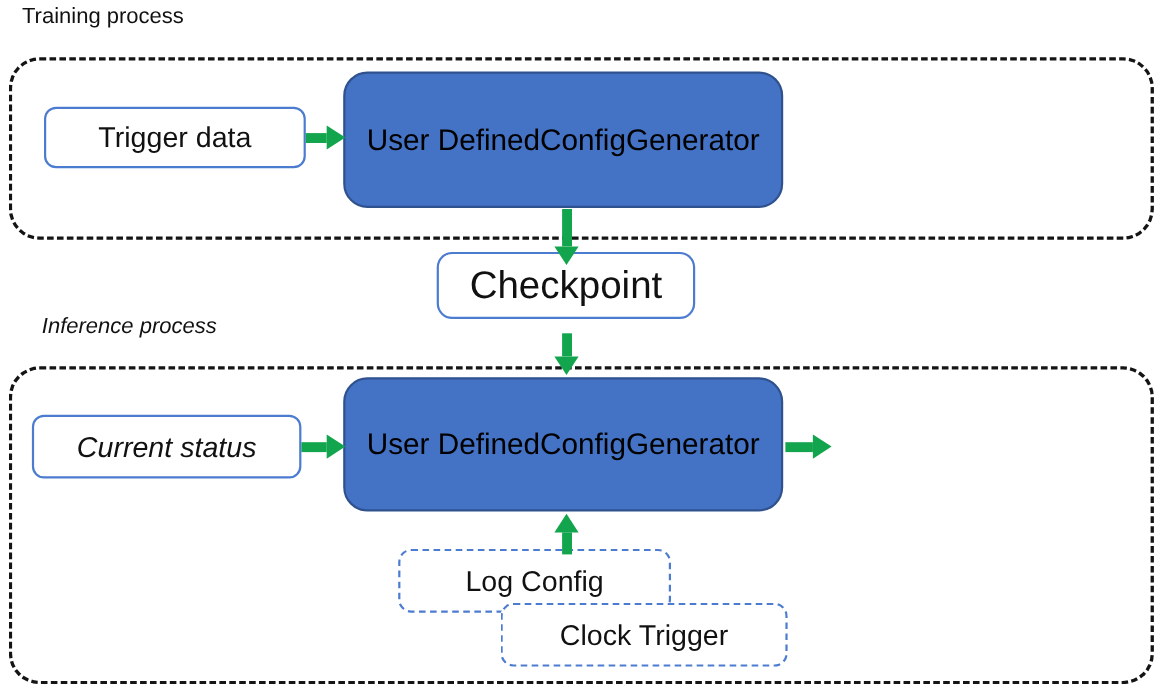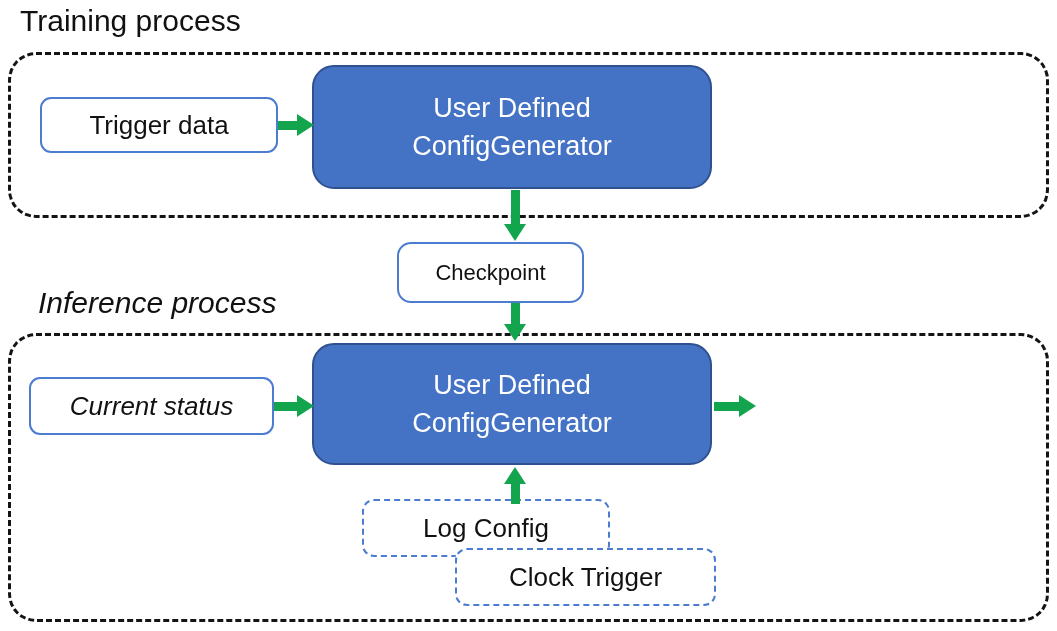--- a/index.html
+++ b/index.html
@@ -14,21 +14,21 @@
   html,body { background:#ffffff; }
   body { font-family:"Liberation Sans", sans-serif; }
   .canvas {
     position:relative;
     width:1057px; height:631px;
     background:#ffffff;
     overflow:hidden;
   }
   .section-label {
     position:absolute;
-    font-size:30px;
+    font-size:20px;
     color:var(--text-black);
     white-space:nowrap;
   }
   .lbl-training { left:20px; top:4px; }
   .lbl-inference { left:38px; top:286px;font-style:italic; }
   .group {
     position:absolute;
     border:3px dashed var(--dash-black);
     border-radius:28px;
     background:transparent;
@@ -38,41 +38,41 @@
   .white-box {
     position:absolute;
     background:#ffffff;
     border:2px solid var(--outline-blue);
     border-radius:11px;
     display:flex; align-items:center; justify-content:center;
     font-size:26px; color:var(--text-black);
     white-space:nowrap;
   }
   .box-training-data { left:40px;  top:97px;  width:238px; height:56px; }
-  .box-checkpoint    { left:397px; top:242px; width:187px; height:61px; border-radius:14px; font-size:22px; }
+  .box-checkpoint    { left:397px; top:229px; width:235px; height:61px; border-radius:14px; font-size:35px; }
   .box-current-status{ left:29px;  top:377px; width:245px; height:58px;font-style:italic; }
   .box-output        { left:757px; top:377px; width:251px; height:56px; }
   .trigger-box {
     position:absolute;
     background:#ffffff;
     border:2px dashed var(--outline-blue);
     border-radius:12px;
     display:flex; align-items:center; justify-content:center;
     font-size:26px; color:var(--text-black);
     white-space:nowrap;
   }
   .box-log   { left:362px; top:499px; width:248px; height:58px; z-index:2; }
   .box-clock { left:455px; top:548px; width:261px; height:58px; z-index:3; }
   .blue-box {
     position:absolute;
     background:var(--box-blue);
     border:2px solid var(--box-blue-border);
     border-radius:22px;
-    display:flex; flex-direction:column; align-items:center; justify-content:center;
-    color:#ffffff; font-size:27px; line-height:38px;
+    display:flex; flex-direction:row; align-items:center; justify-content:center;
+    color:#000000; font-size:27px; line-height:38px;
     text-align:center;
   }
   .box-gen1 { left:312px; top:65px;  width:400px; height:124px; }
   .box-gen2 { left:312px; top:343px; width:400px; height:122px; }
 
   
   .arr { position:absolute; display:flex; z-index:4; }
   .arr-right { align-items:center; flex-direction:row; height:22px; }
   .arr-right .shaft { flex:1; height:9px; background:var(--arrow-green); }
   .arr-right .head {

